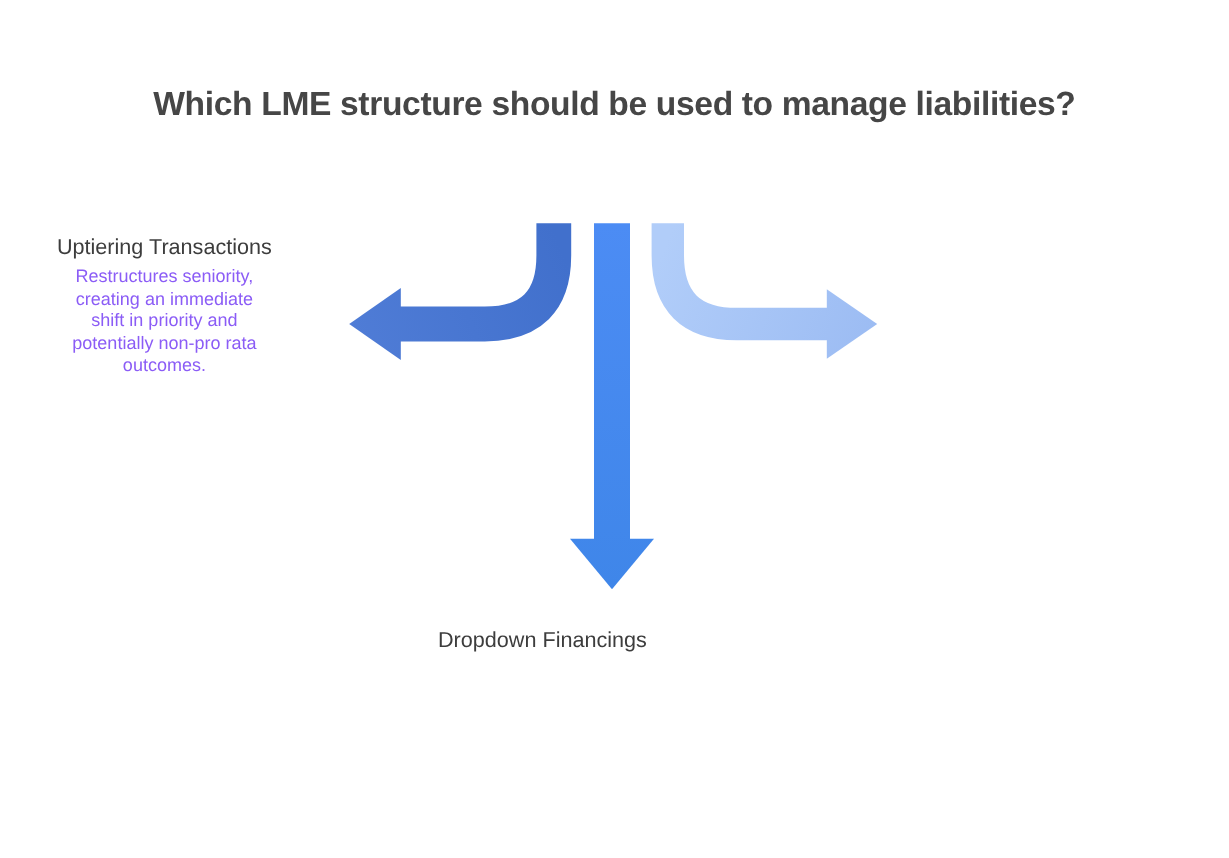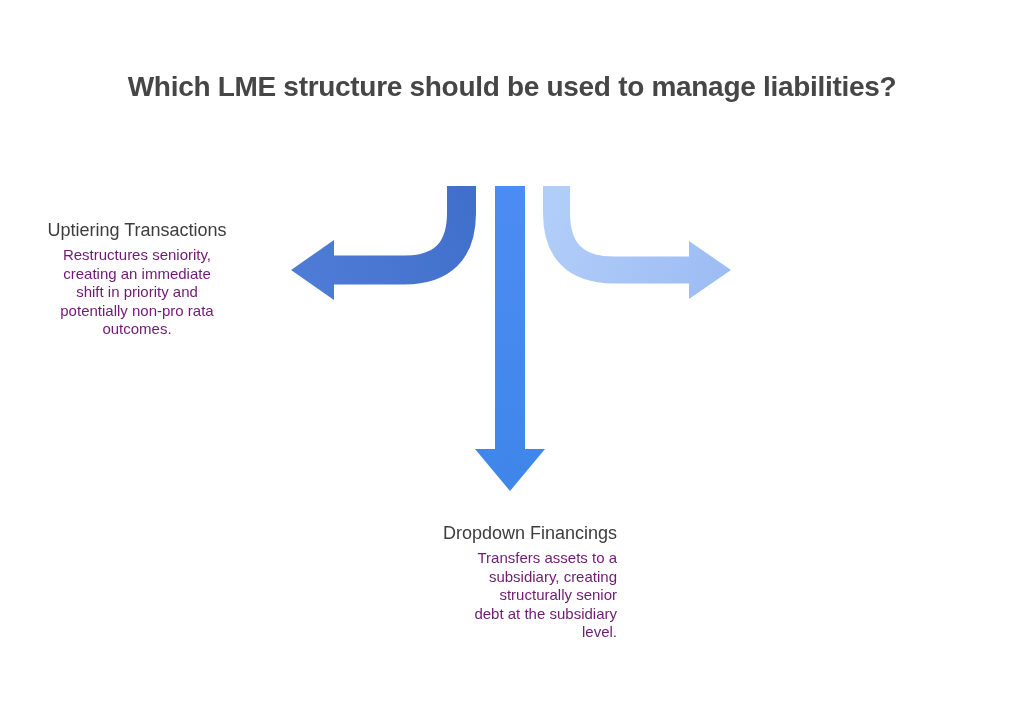--- a/index.html
+++ b/index.html
@@ -38,40 +38,40 @@
     line-height: 22px;
     font-weight: 500;
     color: #3d3d3d;
     white-space: pre-line;
   }
   .node p {
     margin: 0;
     font-size: 15px;
     line-height: 18.6px;
     font-weight: 400;
-    color: #701a75;
+    color: #8b5cf6;
     white-space: pre-line;
   }
   .node-uptiering {
-    top: 219px;
+    top: 195px;
     left: 27px;
     width: 220px;
     text-align: center;
   }
   .node-amend {
     top: 212px;
     left: 770px;
     width: 190px;
     text-align: left;
   }
   .node-dropdown {
     top: 522px;
-    left: 387px;
+    left: 365px;
     width: 230px;
-    text-align: right;
+    text-align: left;
   }
   .watermark {
     position: absolute;
     top: 661px;
     right: 37px;
     display: flex;
     gap: 7px;
     font-size: 17px;
     color: #b3b3b3;
   }
@@ -121,25 +121,20 @@
     <p>Restructures seniority,
 creating an immediate
 shift in priority and
 potentially non-pro rata
 outcomes.</p>
   </div>
 
 
   <div class="node node-dropdown">
     <h2>Dropdown Financings</h2>
-    <p>Transfers assets to a
-subsidiary, creating
-structurally senior
-debt at the subsidiary
-level.</p>
   </div>
 
   <div class="watermark">
     <span class="wm-text">Made with</span>
     <svg width="19" height="19" viewBox="0 0 20 20" xmlns="http://www.w3.org/2000/svg">
       <g stroke="#b3b3b3" stroke-width="2.6" fill="none">
         <line x1="3" y1="9" x2="9" y2="3"></line>
         <line x1="5" y1="14" x2="13" y2="6"></line>
         <line x1="9" y1="17" x2="17" y2="9"></line>
       </g>

